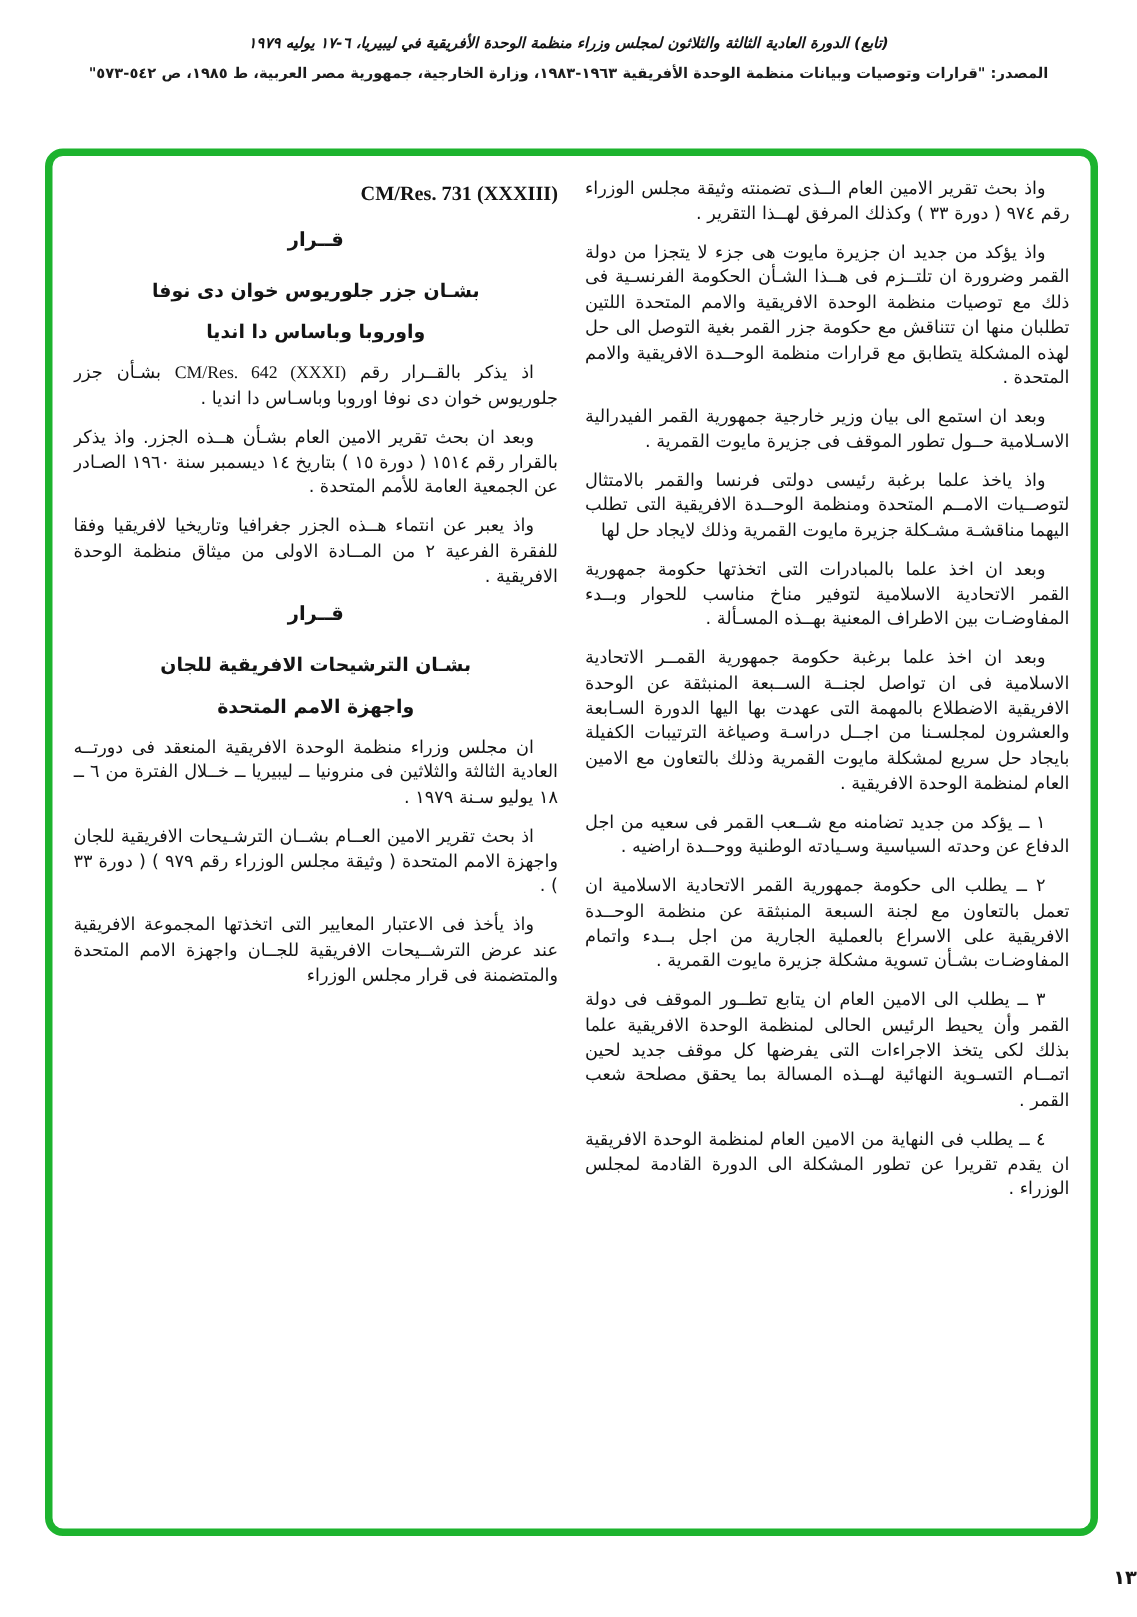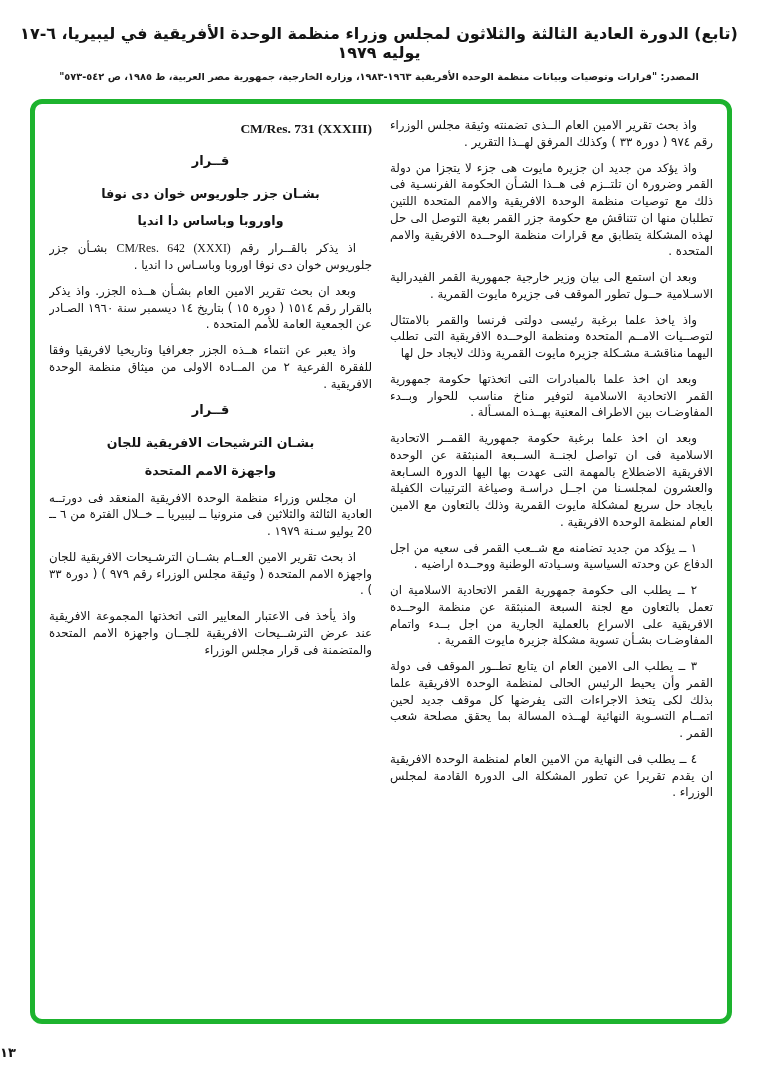--- a/index.html
+++ b/index.html
@@ -11,21 +11,21 @@
     color: var(--ink);
     font-family: "DejaVu Sans", sans-serif;
     position: relative;
     overflow: hidden;
   }
   .page-header {
     position: absolute; top: 24px; left: 10px; right: 10px;
     direction: rtl; text-align: center;
   }
   .page-header .title {
-    font-size: 16px; font-weight: bold; letter-spacing: 0;
+    font-size: 10px; font-weight: bold; letter-spacing: 0; font-style: italic;
   }
   .page-header .source {
     margin-top: 9px; font-size: 9.8px; font-weight: bold; color: #1c1c1c;
   }
   .green-box {
     position: absolute; left: 30px; top: 99px;
     width: 702px; height: 925px;
     border: 5px solid var(--accent);
     border-radius: 12px;
     padding: 13px 14px 10px 14px;
@@ -49,21 +49,21 @@
   }
   .res-code.second { margin-top: 46px; }
   .res-title {
     text-align: center; font-weight: bold; text-indent: 0;
     margin: 0 0 10px 0; font-size: 12.6px;
   }
   .res-title.word { letter-spacing: 1px; margin-bottom: 14px; font-size: 13px; }
   .latin-inline { direction: ltr; unicode-bidi: embed; font-family: "Liberation Serif", serif; }
   .page-number {
     position: absolute; bottom: 18px; left: 0; right: 0;
-    text-align: left; font-size: 13px; font-weight: bold;
+    text-align: right; font-size: 13px; font-weight: bold;
   }
 </style>
 </head>
 <body>
 
 <header class="page-header">
   <div class="title">(تابع) الدورة العادية الثالثة والثلاثون لمجلس وزراء منظمة الوحدة الأفريقية في ليبيريا، ٦-١٧ يوليه ١٩٧٩</div>
   <div class="source">المصدر: "قرارات وتوصيات وبيانات منظمة الوحدة الأفريقية ١٩٦٣-١٩٨٣، وزارة الخارجية، جمهورية مصر العربية، ط ١٩٨٥، ص ٥٤٢-٥٧٣"</div>
 </header>
 
@@ -88,21 +88,21 @@
       <div class="res-title word">قــرار</div>
       <div class="res-title">بشـان جزر جلوريوس خوان دى نوفا</div>
       <div class="res-title">واوروبا وباساس دا انديا</div>
       <p class="para"><span>اذ يذكر بالقــرار رقم </span><span class="latin-inline">CM/Res. 642 (XXXI)</span><span> بشـأن جزر جلوريوس خوان دى نوفا اوروبا وباسـاس دا انديا .</span></p>
       <p class="para">وبعد ان بحث تقرير الامين العام بشـأن هــذه الجزر. واذ يذكر بالقرار رقم ١٥١٤ ( دورة ١٥ ) بتاريخ ١٤ ديسمبر سنة ١٩٦٠ الصـادر عن الجمعية العامة للأمم المتحدة .</p>
       <p class="para">واذ يعبر عن انتماء هــذه الجزر جغرافيا وتاريخيا لافريقيا وفقا للفقرة الفرعية ٢ من المــادة الاولى من ميثاق منظمة الوحدة الافريقية .</p>
 
       <div class="res-title word">قــرار</div>
       <div class="res-title">بشـان الترشيحات الافريقية للجان</div>
       <div class="res-title">واجهزة الامم المتحدة</div>
-      <p class="para">ان مجلس وزراء منظمة الوحدة الافريقية المنعقد فى دورتــه العادية الثالثة والثلاثين فى منرونيا ــ ليبيريا ــ خــلال الفترة من ٦ ــ 20 يوليو سـنة ١٩٧٩ .</p>
+      <p class="para">ان مجلس وزراء منظمة الوحدة الافريقية المنعقد فى دورتــه العادية الثالثة والثلاثين فى منرونيا ــ ليبيريا ــ خــلال الفترة من ٦ ــ ١٨ يوليو سـنة ١٩٧٩ .</p>
       <p class="para">اذ بحث تقرير الامين العــام بشــان الترشـيحات الافريقية للجان واجهزة الامم المتحدة ( وثيقة مجلس الوزراء رقم ٩٧٩ ) ( دورة ٣٣ ) .</p>
       <p class="para bold">واذ يأخذ فى الاعتبار المعايير التى اتخذتها المجموعة الافريقية عند عرض الترشــيحات الافريقية للجــان واجهزة الامم المتحدة والمتضمنة فى قرار مجلس الوزراء</p>
     </section>
 
   </div>
 </main>
 
 <footer class="page-number">١٣</footer>
 
 </body></html>

